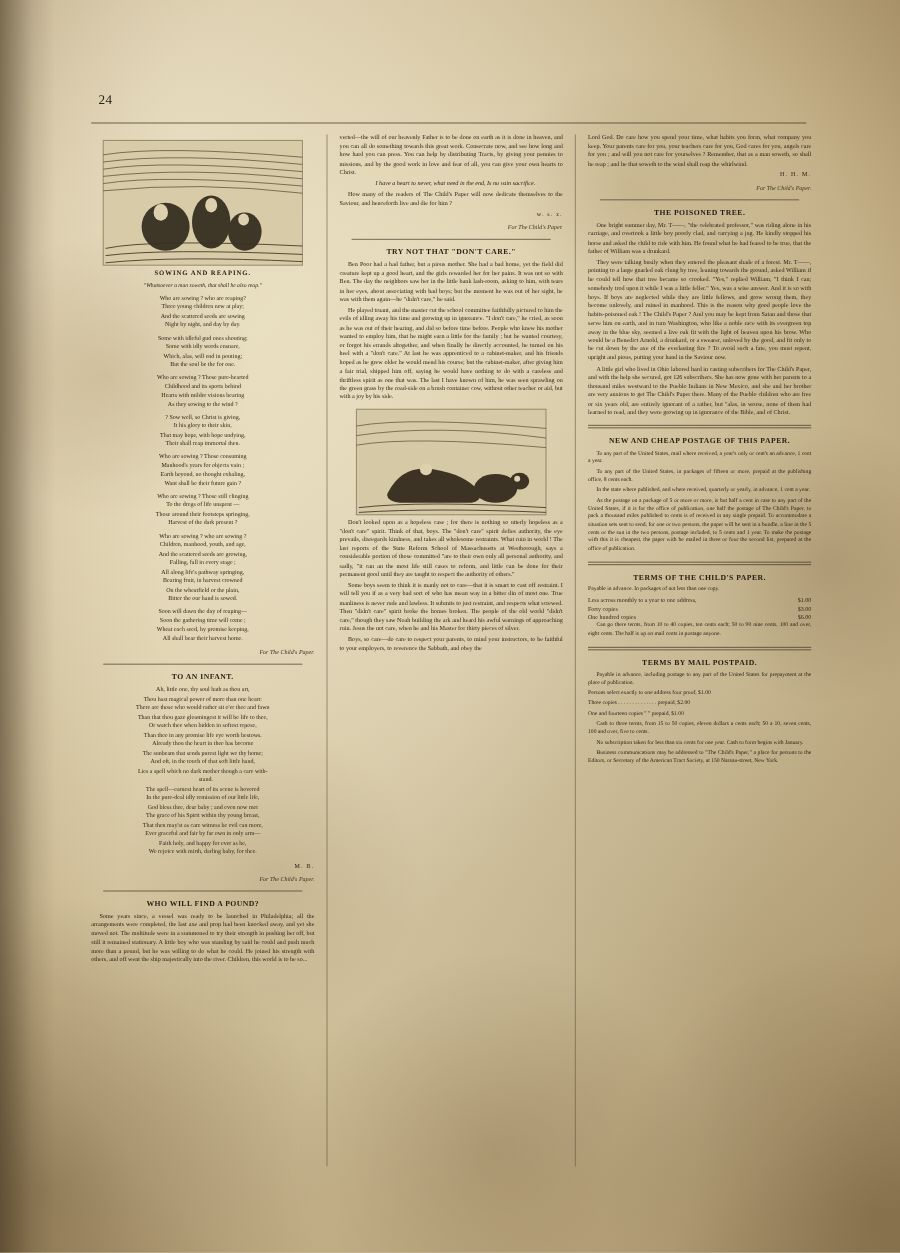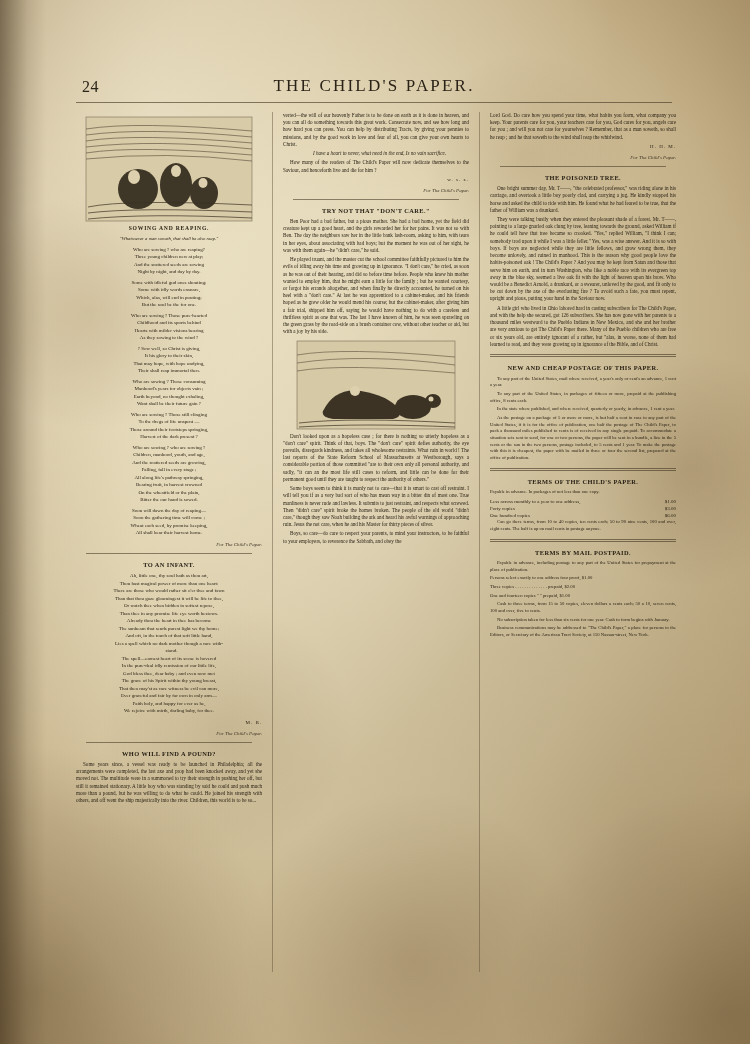--- a/index.html
+++ b/index.html
@@ -36,21 +36,21 @@
     pointer-events:none;
   }
   #sheet{
     position:absolute;left:40px;top:16px;width:668px;height:1010px;
   }
   
   .masthead{
     position:absolute;left:0;top:62px;width:668px;height:26px;
   }
   .folio{
-    position:absolute;left:42px;top:0;font-size:16px;color:#2b2418;letter-spacing:.5px;
+    position:absolute;left:42px;top:0;font-size:11px;color:#2b2418;letter-spacing:.5px;
   }
   .paper-title{
     position:absolute;left:0;right:0;top:-2px;text-align:center;
     font-size:17px;letter-spacing:2.2px;color:#2a2217;
     font-family:"Liberation Serif", serif;
   }
   .rule{
     position:absolute;left:36px;top:24px;width:596px;height:1px;background:#4a3e2a;opacity:.65;
   }
   
@@ -108,21 +108,20 @@
   .ital{font-style:italic;}
 </style>
 </head>
 <body>
 
 <div id="page">
   <div id="sheet">
 
     <div class="masthead">
       <div class="folio">24</div>
-      <div class="paper-title">THE CHILD'S PAPER.</div>
       <div class="rule"></div>
     </div>
 
     <div class="cols">
       <div class="vrule v1"></div>
       <div class="vrule v2"></div>
 
       <div class="col c1">
 
         <div class="cut c-sowing">

